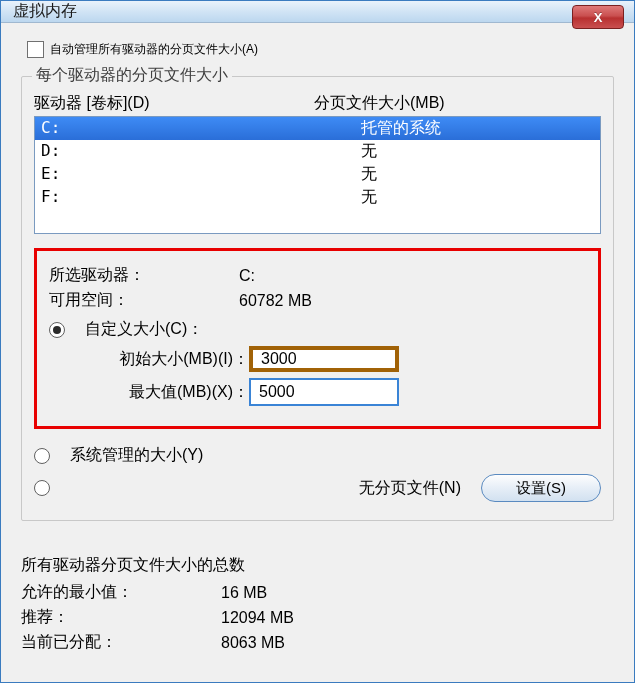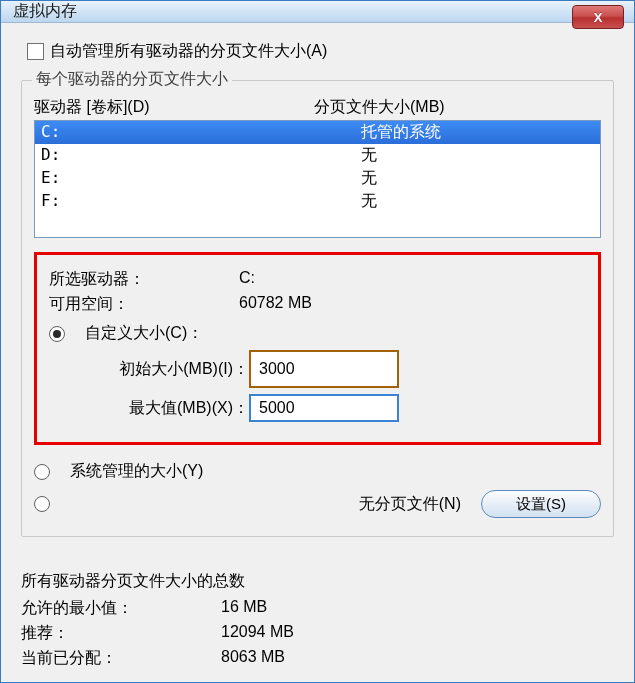--- a/index.html
+++ b/index.html
@@ -80,21 +80,21 @@
     margin-left: 6px;
   }
   .chk {
     width: 17px;
     height: 17px;
     border: 1px solid #707070;
     background: #fff;
     display: inline-block;
   }
   .chk-label {
-    font-size: 16px;
+    font-size: 12px;
   }
   .header-row {
     display: flex;
     font-size: 16px;
     margin-top: 6px;
   }
   .col-drive { width: 280px; }
   .col-paging { flex: 1; }
   .drive-list {
     border: 1px solid #7a9ac0;
@@ -117,20 +117,21 @@
   .dr-d { width: 320px; }
   .dr-p { flex: 1; }
   .highlight-box {
     border: 3px solid #e80000;
     padding: 10px 12px 14px 12px;
     margin-top: 14px;
     background: #f0f0f0;
   }
   .kv-row {
     display: flex;
+    align-items: center;
     margin: 4px 0;
     font-size: 16px;
   }
   .kv-label { width: 190px; }
   .kv-val { }
   .radio-row {
     display: flex;
     align-items: center;
     gap: 20px;
     margin: 8px 0 4px 0;
@@ -154,23 +155,23 @@
     border-radius: 50%;
   }
   .input-row {
     display: flex;
     align-items: center;
     margin: 6px 0;
     font-size: 16px;
   }
   .input-label { width: 200px; padding-left: 14px; text-align: right; }
   .text-input {
-    border: 2px solid #a16207;
-    background: #fff;
-    height: 38px;
+    border: 4px solid #a16207;
+    background: #fff;
+    height: 26px;
     width: 150px;
     padding: 2px 8px;
     font-size: 16px;
     font-family: inherit;
   }
   .text-input.focused {
     border: 2px solid #3a84d6;
     height: 28px;
   }
   .after-box {

